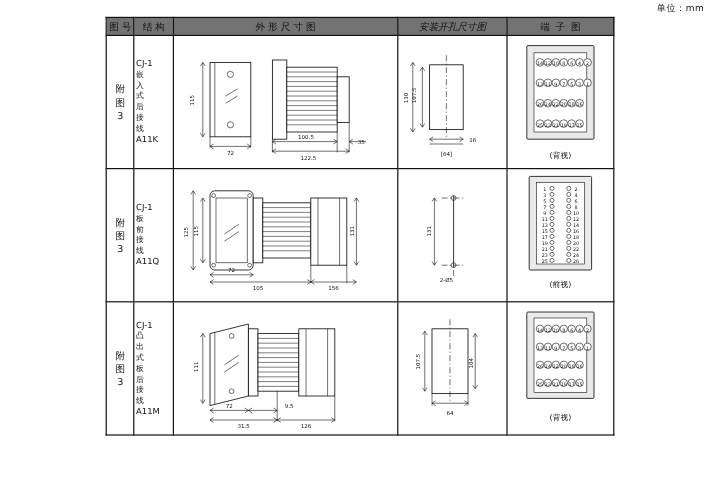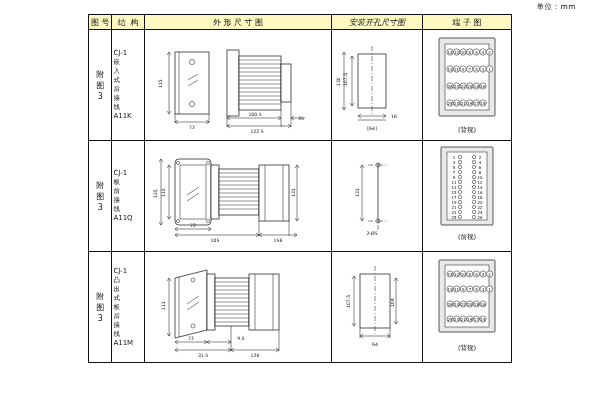--- a/index.html
+++ b/index.html
@@ -1,28 +1,28 @@
 <!DOCTYPE html>
 <html><head>
 <meta charset="utf-8">
 <style>
   html,body{margin:0;padding:0;background:#ffffff;}
   body{width:600px;height:400px;font-family:"DejaVu Sans","Liberation Sans",sans-serif;color:#111;}
   #sheet{position:relative;width:600px;height:400px;overflow:hidden;}
 
-  .unit{position:absolute;right:24px;top:2px;font-size:7.5px;letter-spacing:.5px;color:#111;}
+  .unit{position:absolute;right:13px;top:2px;font-size:7.5px;letter-spacing:.5px;color:#111;}
 
   table.main{position:absolute;left:88px;top:14px;border-collapse:collapse;width:424px;}
   table.main th,table.main td{border:1px solid #111;padding:0;}
-  table.main th{font-weight:normal;font-size:8px;height:14px;background:#fef9c3;}
+  table.main th{font-weight:normal;font-size:8px;height:14px;background:#737373;}
   .col-no{width:26px;}
-  .col-struct{width:34px;font-family:Liberation Mono, monospace;}
+  .col-struct{width:34px;}
   .col-dim{width:186px;}
   .col-hole{width:90px;font-style:italic;}
-  .col-term{width:88px;}
+  .col-term{width:88px;font-family:Liberation Mono, monospace;}
 
   .rowcell{height:110px;vertical-align:middle;text-align:center;position:relative;}
 
   
   .vtext{font-size:8px;line-height:11px;text-align:center;}
   .structtext{font-size:6.5px;line-height:9px;text-align:left;padding:2px 1px;}
   .structtext .code{font-size:7px;}
 
   .cellbox{position:relative;width:100%;height:100%;}
 

